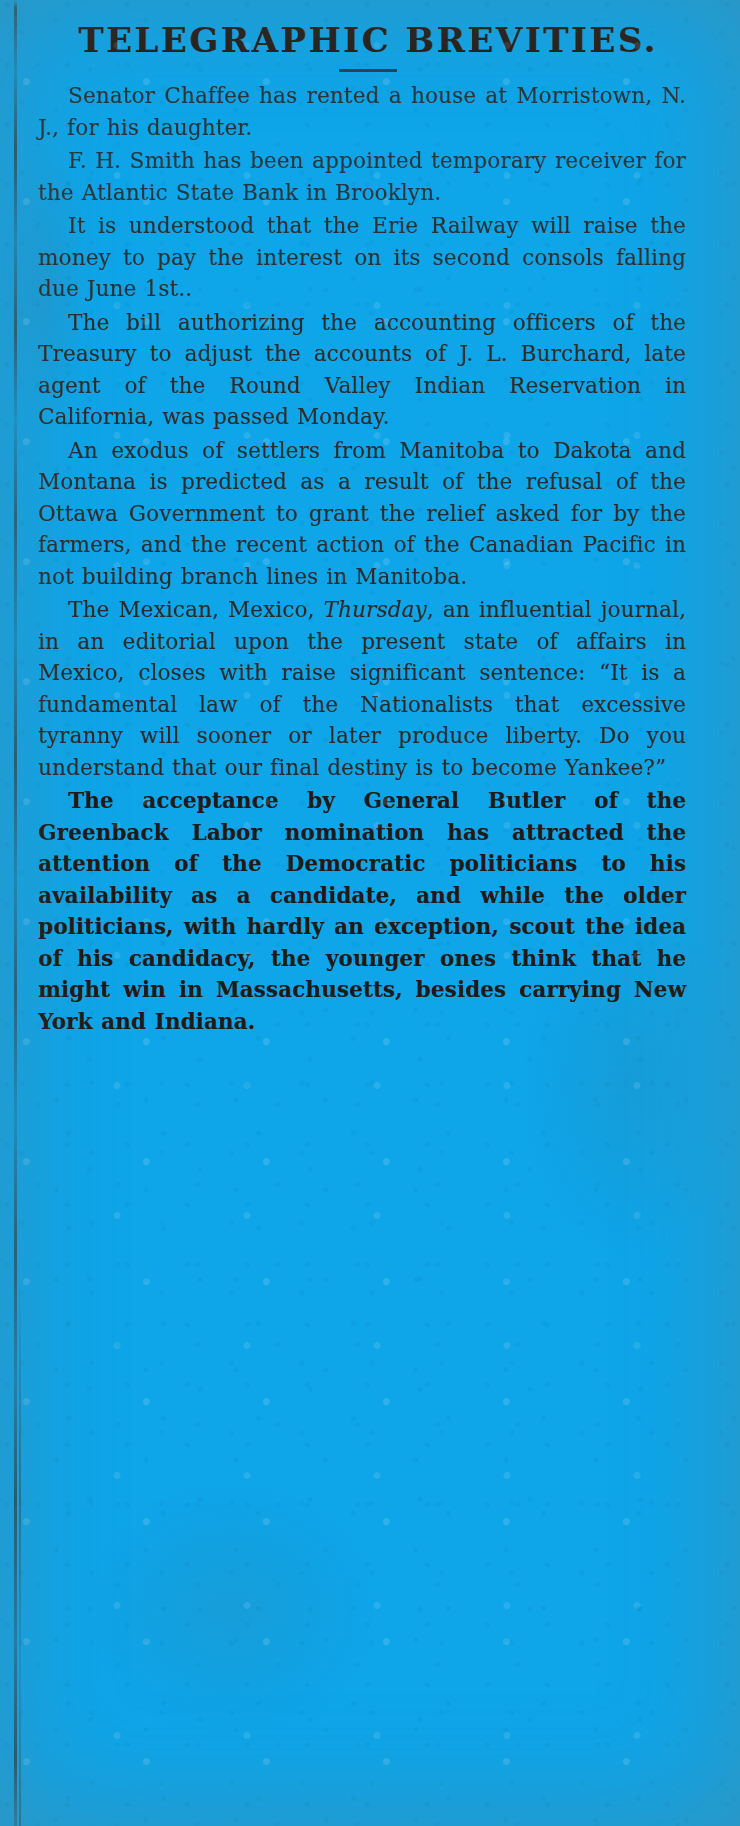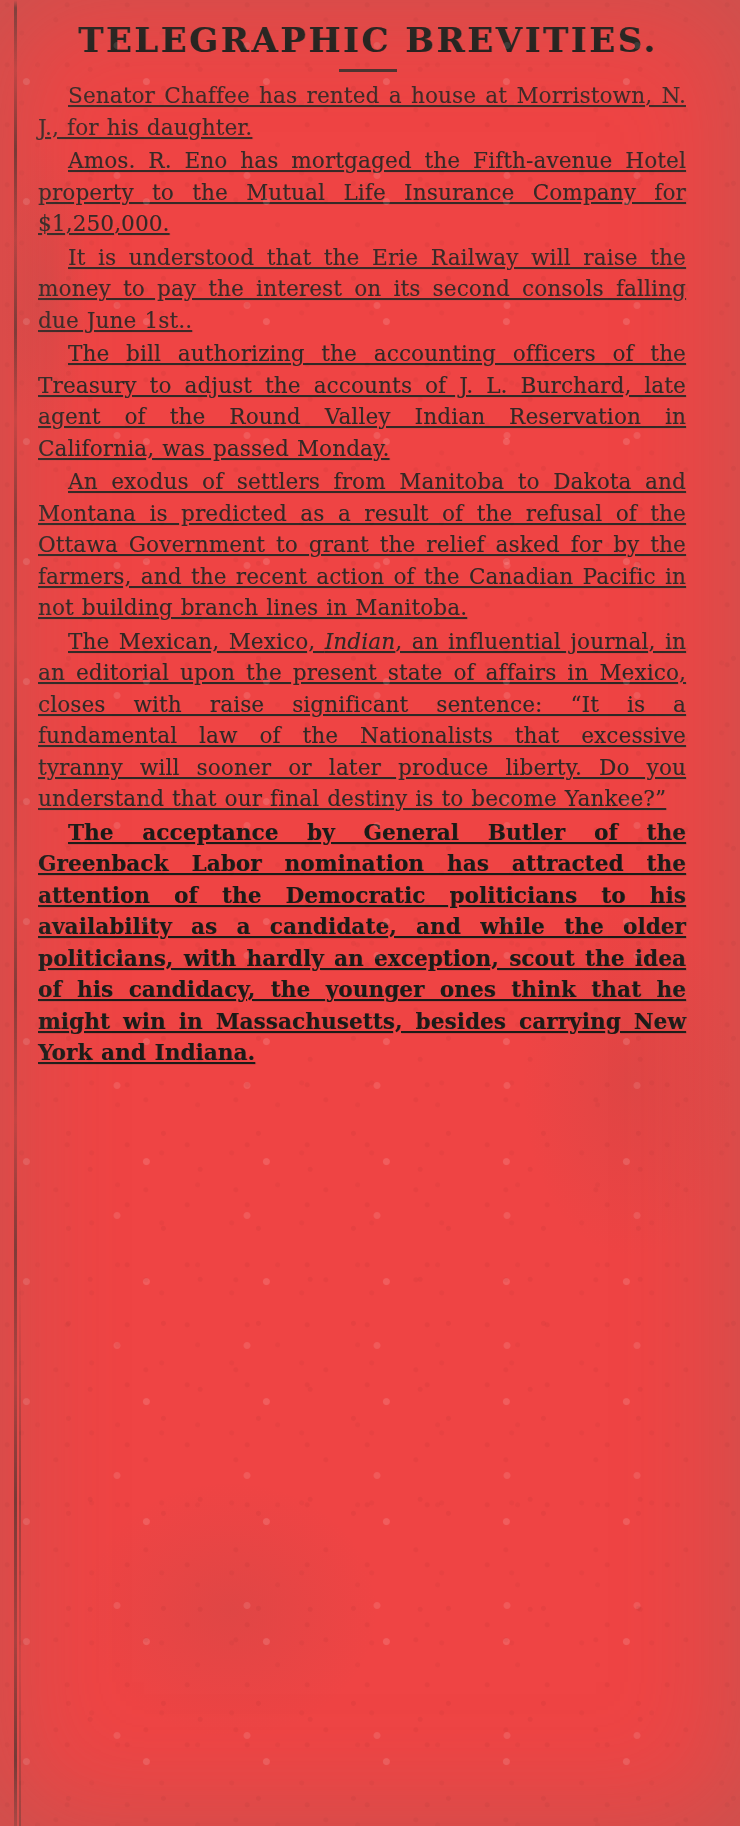--- a/index.html
+++ b/index.html
@@ -4,21 +4,21 @@
 <style>
   html, body {
     margin: 0;
     padding: 0;
     background: #c9c5bd;
   }
   .page {
     position: relative;
     width: 740px;
     height: 1826px;
-    background: #ef4444;
+    background: #0ea5e9;
     overflow: hidden;
     font-family: "Liberation Serif", serif;
   }
   
   .grain {
     position: absolute;
     inset: 0;
     pointer-events: none;
     background-image:
       radial-gradient(circle at 12% 8%, rgba(0,0,0,0.05) 0 2px, transparent 3px),
@@ -101,21 +101,20 @@
     margin: 0 12px 2px 0;
     font-family: "DejaVu Serif", "Liberation Serif", serif;
     font-size: 21.5px;
     line-height: 31.5px;
     color: #2a2724;
     text-align: justify;
     text-indent: 30px;
     letter-spacing: 0.15px;
     word-spacing: 1px;
     text-shadow: 0.45px 0.25px 0 rgba(70,65,60,0.40);
-    text-decoration: underline;
   }
   p.para.bold {
     font-weight: bold;
     color: #1d1a17;
     letter-spacing: 0.1px;
     text-shadow: 0.5px 0.3px 0 rgba(55,50,46,0.5);
   }
   p.para em {
     font-style: italic;
   }
@@ -157,26 +156,26 @@
   <div class="smudge s1"></div>
   <div class="smudge s2"></div>
   <div class="smudge s3"></div>
 
   <div class="content">
 
     <h1 class="headline">TELEGRAPHIC BREVITIES.</h1>
     <div class="rule"></div>
 
     <p class="para f1">Senator Chaffee has rented a house at Morristown, N. J., for his daughter.</p>
-    <p class="para f4">Amos. R. Eno has mortgaged the Fifth-avenue Hotel property to the Mutual Life Insurance Company for $1,250,000.</p>
+    <p class="para f3">F. H. Smith has been appointed temporary receiver for the Atlantic State Bank in Brooklyn.</p>
     <p class="para f5">It is understood that the Erie Railway will raise the money to pay the interest on its second consols falling due June 1st..</p>
     <p class="para f6">The bill authorizing the accounting officers of the Treasury to adjust the accounts of J. L. Burchard, late agent of the Round Valley Indian Reservation in California, was passed Monday.</p>
     <p class="para f8">An exodus of settlers from Manitoba to Dakota and Montana is predicted as a result of the refusal of the Ottawa Government to grant the relief asked for by the farmers, and the recent action of the Canadian Pacific in not building branch lines in Manitoba.</p>
 
-    <p class="para f9"><span>The Mexican, Mexico, </span><em>Indian</em><span>, an influential journal, in an editorial upon the present state of affairs in Mexico, closes with raise significant sentence: “It is a fundamental law of the Nationalists that excessive tyranny will sooner or later produce liberty. Do you understand that our final destiny is to become Yankee?”</span></p>
+    <p class="para f9"><span>The Mexican, Mexico, </span><em>Thursday</em><span>, an influential journal, in an editorial upon the present state of affairs in Mexico, closes with raise significant sentence: “It is a fundamental law of the Nationalists that excessive tyranny will sooner or later produce liberty. Do you understand that our final destiny is to become Yankee?”</span></p>
 
     <p class="para bold f10">The acceptance by General Butler of the Greenback Labor nomination has attracted the attention of the Democratic politicians to his availability as a candidate, and while the older politicians, with hardly an exception, scout the idea of his candidacy, the younger ones think that he might win in Massachusetts, besides carrying New York and Indiana.</p>
 
   </div>
 
   <div class="grain"></div>
   <div class="vignette"></div>
 </div>
 
 </body></html>

